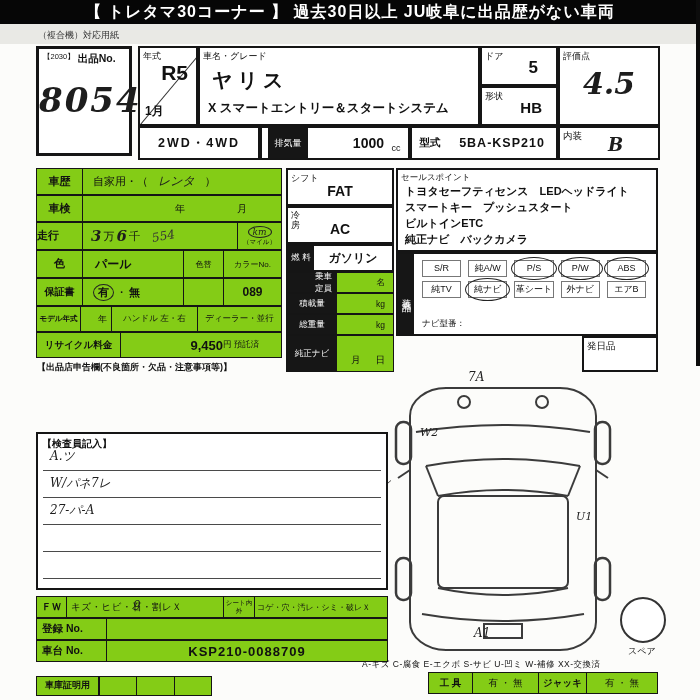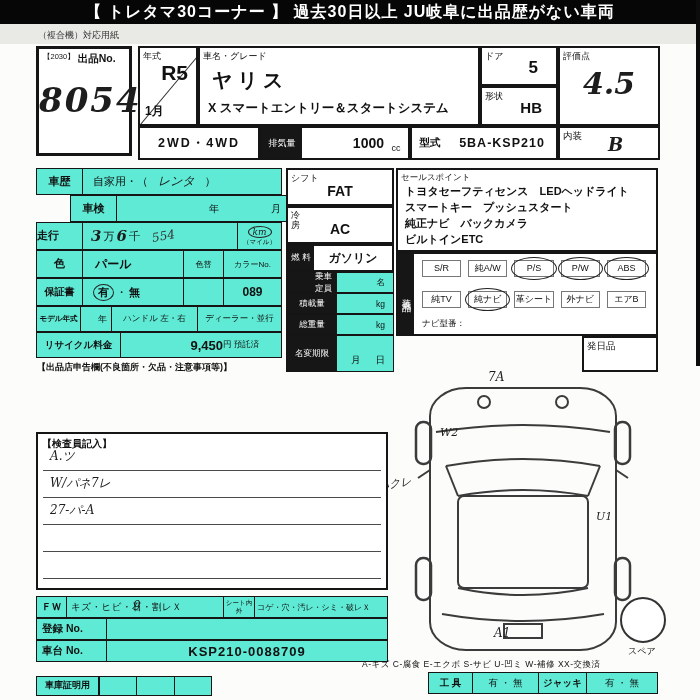--- a/index.html
+++ b/index.html
@@ -2,31 +2,31 @@
 <html><head>
 <meta charset="utf-8">
 <style>
   * { margin:0; padding:0; box-sizing:border-box; }
   body { width:700px; height:700px; background:#fff; }
   .sheet { position:relative; width:700px; height:700px; background:#fcfcfa;
            font-family:"Liberation Sans","DejaVu Sans",sans-serif; color:#111; overflow:hidden; }
   .abs { position:absolute; }
   .bx  { position:absolute; border:2px solid #151515; background:#fff; }
   .bx3 { position:absolute; border:3px solid #151515; background:#fff; }
-  .row { position:absolute; border:1.5px solid #151515; background:#5eead4; display:flex; align-items:center; }
+  .row { position:absolute; border:1.5px solid #151515; background:#84cc16; display:flex; align-items:center; }
   .lab { font-weight:bold; }
   .inv { background:#161616; color:#fff; }
   .hand { font-family:"DejaVu Serif",serif; font-style:italic; color:#1d1d1d; }
   .circ { display:inline-block; border:1.5px solid #222; border-radius:50%; padding:0 4px; }
   .cellL { border-left:1px solid #151515; align-self:stretch; display:flex; align-items:center; justify-content:center; }
   .banner { background:#060606; color:#fff; font-weight:bold; font-size:16px;
             display:flex; align-items:center; justify-content:center; letter-spacing:1px; }
   .toplab { position:absolute; left:3px; top:2px; font-size:9px; }
   .sales-point { display:block; font-weight:bold; font-size:11px; line-height:16px; white-space:nowrap; }
-  .equip-grid { display:grid; grid-template-columns:repeat(5,1fr); gap:14px 7px; padding:6px 10px 0 8px; }
+  .equip-grid { display:grid; grid-template-columns:repeat(5,1fr); gap:4px 7px; padding:6px 10px 0 8px; }
   .equip-item { position:relative; border:1px solid #777; font-size:9px; text-align:center; padding:3px 0; line-height:1; background:#fff; }
   .equip-item.circled::after { content:""; position:absolute; left:-4px; right:-4px; top:-4px; bottom:-4px;
             border:1.6px solid #222; border-radius:50%; pointer-events:none; }
   .iline { position:absolute; left:5px; right:5px; height:1px; background:#4a4a4a; }
   .insp-note { display:block; height:27px; font-size:12px; }
   .vert { writing-mode:vertical-rl; text-orientation:upright; }
   svg { display:block; }
 </style>
 </head>
 <body>
@@ -72,41 +72,41 @@
 
   <div class="bx" style="left:558px;top:46px;width:102px;height:80px;">
     <span class="toplab">評価点</span>
     <div class="hand" style="position:absolute;left:0;right:0;top:18px;text-align:center;font-size:30px;font-weight:bold;">4.5</div>
   </div>
 
   <div class="bx" style="left:138px;top:126px;width:122px;height:34px;display:flex;align-items:center;justify-content:center;">
     <span class="lab" style="font-size:12.5px;letter-spacing:2px;">2WD・4WD</span>
   </div>
   <div class="bx" style="left:260px;top:126px;width:150px;height:34px;display:flex;align-items:stretch;">
-    <span class="inv" style="width:40px;display:flex;align-items:center;justify-content:center;font-size:9px;">排気量</span>
+    <span class="inv" style="width:40px;display:flex;align-items:center;justify-content:center;font-size:9px;margin-left:6px;">排気量</span>
     <span class="lab" style="flex:1;display:flex;align-items:center;justify-content:flex-end;font-size:14px;">1000</span>
     <span style="width:24px;display:flex;align-items:flex-end;justify-content:center;font-size:9px;padding-bottom:5px;">cc</span>
   </div>
   <div class="bx" style="left:410px;top:126px;width:148px;height:34px;display:flex;align-items:stretch;">
     <span class="lab" style="width:36px;display:flex;align-items:center;justify-content:center;font-size:10.5px;">型式</span>
     <span class="lab" style="flex:1;display:flex;align-items:center;justify-content:center;font-size:12.5px;letter-spacing:1px;">5BA-KSP210</span>
   </div>
   <div class="bx" style="left:558px;top:126px;width:102px;height:34px;">
     <span class="toplab" style="font-size:9.5px;">内装</span>
     <span class="hand lab" style="position:absolute;left:48px;top:6px;font-size:18px;">B</span>
   </div>
 
   <div class="row" style="left:36px;top:168px;width:246px;height:27px;">
     <span class="lab" style="width:46px;text-align:center;font-size:11px;border-right:1.5px solid #151515;align-self:stretch;line-height:24px;">車歴</span>
     <span style="font-size:11px;margin-left:10px;">自家用・（</span>
     <span class="hand" style="font-size:12px;margin:0 10px;">レンタ</span>
     <span style="font-size:11px;">）</span>
   </div>
 
-  <div class="row" style="left:36px;top:195px;width:246px;height:27px;margin-left:34px;">
+  <div class="row" style="left:36px;top:195px;width:246px;height:27px;">
     <span class="lab" style="width:46px;text-align:center;font-size:11px;border-right:1.5px solid #151515;align-self:stretch;line-height:24px;">車検</span>
     <span style="font-size:10px;margin-left:92px;">年</span>
     <span style="font-size:10px;margin-left:52px;">月</span>
   </div>
 
   <div class="row" style="left:36px;top:222px;width:246px;height:28px;">
     <span class="lab" style="width:46px;text-align:left;font-size:11px;border-right:1.5px solid #151515;align-self:stretch;line-height:25px;">走行</span>
     <span style="flex:1;padding-left:8px;display:flex;align-items:center;">
       <span class="hand lab" style="font-size:15px;">3</span>
       <span style="font-size:11px;margin:0 2px;">万</span>
@@ -171,34 +171,34 @@
   </div>
   <div class="row" style="left:286px;top:293px;width:108px;height:21px;">
     <span class="inv" style="width:50px;align-self:stretch;display:flex;align-items:center;justify-content:center;font-size:8.5px;">積載量</span>
     <span style="flex:1;text-align:right;padding-right:8px;font-size:8.5px;">kg</span>
   </div>
   <div class="row" style="left:286px;top:314px;width:108px;height:21px;">
     <span class="inv" style="width:50px;align-self:stretch;display:flex;align-items:center;justify-content:center;font-size:8.5px;">総重量</span>
     <span style="flex:1;text-align:right;padding-right:8px;font-size:8.5px;">kg</span>
   </div>
   <div class="row" style="left:286px;top:335px;width:108px;height:37px;">
-    <span class="inv" style="width:50px;align-self:stretch;display:flex;align-items:center;justify-content:center;font-size:8.5px;">名変期限</span>
+    <span class="inv" style="width:50px;align-self:stretch;display:flex;align-items:center;justify-content:center;font-size:8.5px;">純正ナビ</span>
     <span style="flex:1;position:relative;align-self:stretch;">
       <span style="position:absolute;left:14px;bottom:4px;font-size:9.5px;">月</span>
       <span style="position:absolute;right:8px;bottom:4px;font-size:9.5px;">日</span>
     </span>
   </div>
 
   <div class="bx" style="left:396px;top:168px;width:262px;height:84px;">
     <span class="toplab" style="font-size:8.5px;">セールスポイント</span>
     <div style="padding:13px 0 0 7px;">
         <span class="sales-point">トヨタセーフティセンス　LEDヘッドライト</span>
         <span class="sales-point">スマートキー　プッシュスタート</span>
+        <span class="sales-point">ビルトインETC</span>
         <span class="sales-point">純正ナビ　バックカメラ</span>
-        <span class="sales-point">ビルトインETC</span>
       </div>
   </div>
 
   <div class="bx" style="left:396px;top:252px;width:262px;height:84px;display:flex;align-items:stretch;">
     <span class="inv vert" style="width:16px;display:flex;align-items:center;justify-content:center;font-size:9.5px;letter-spacing:2px;">装備品</span>
     <div style="flex:1;position:relative;">
       <div class="equip-grid">
           <span class="equip-item">S/R</span>
           <span class="equip-item">純A/W</span>
           <span class="equip-item circled">P/S</span>
@@ -211,21 +211,21 @@
           <span class="equip-item">エアB</span>
         </div>
       <span style="position:absolute;left:8px;bottom:4px;font-size:8.5px;">ナビ型番：</span>
     </div>
   </div>
 
   <div class="bx" style="left:582px;top:336px;width:76px;height:36px;">
     <span class="toplab" style="font-size:9.5px;">発日品</span>
   </div>
 
-  <div class="abs" style="left:396px;top:374px;width:262px;height:292px;text-align:right;">
+  <div class="abs" style="left:376px;top:374px;width:262px;height:292px;text-align:right;">
     <svg width="262" height="292" viewBox="0 0 262 292" fill="none" stroke="#3b3b3b" stroke-width="2">
       <rect x="34" y="14" width="186" height="262" rx="36" ry="28"></rect>
       <path d="M40,58 Q127,44 214,58"></path>
       <path d="M50,92 Q127,78 204,92"></path>
       <path d="M62,122 Q127,110 192,122"></path>
       <path d="M50,92 L62,122"></path>
       <path d="M204,92 L192,122"></path>
       <rect x="62" y="122" width="130" height="92" rx="6"></rect>
       <path d="M62,214 Q127,228 192,214"></path>
       <path d="M46,240 Q127,254 208,240"></path>

